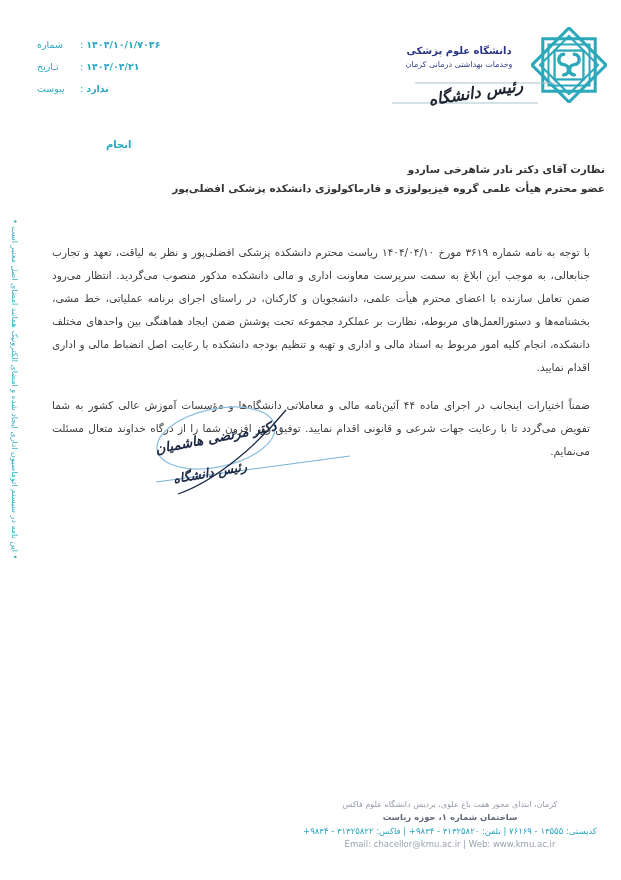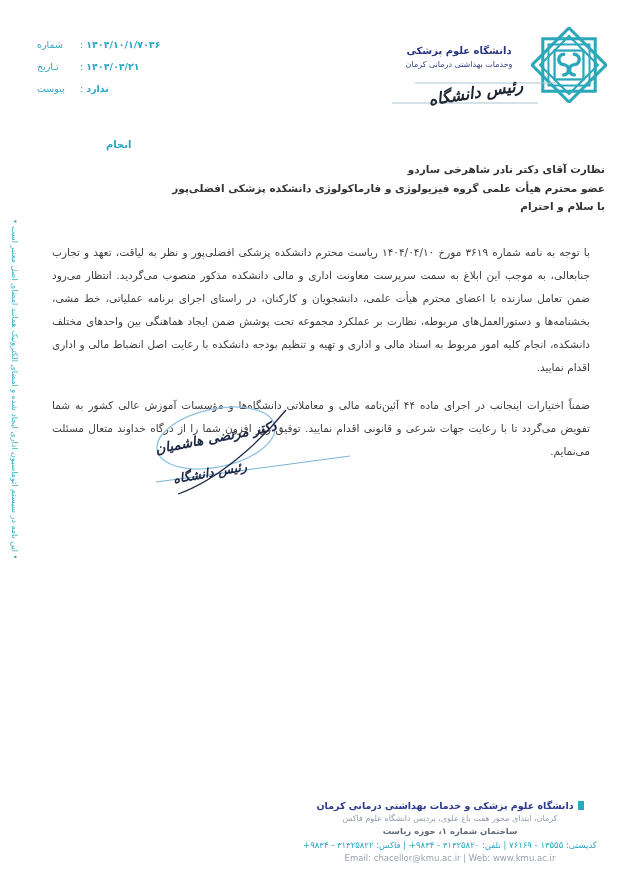--- a/index.html
+++ b/index.html
@@ -86,41 +86,39 @@
       <line x1="4" y1="33" x2="150" y2="33" stroke="#a9c3cf" stroke-width="1"></line>
       <text x="88" y="28" text-anchor="middle" font-size="16" font-style="italic" font-weight="bold" fill="#1d2430" transform="rotate(-9 88 24)" font-family="DejaVu Sans, sans-serif">رئیس دانشگاه</text>
     </svg>
   </div>
 
   <div class="classif">انجام</div>
 
   <div class="recipient">
     <div>نظارت آقای دکتر نادر شاهرخی ساردو</div>
     <div>عضو محترم هیأت علمی گروه فیزیولوژی و فارماکولوژی دانشکده پزشکی افضلی‌پور</div>
-    <div>با سلام و احترام</div>
   </div>
 
   <div class="body-text">
     <p>با توجه به نامه شماره ۳۶۱۹ مورخ ۱۴۰۴/۰۴/۱۰ ریاست محترم دانشکده پزشکی افضلی‌پور و نظر به لیاقت، تعهد و تجارب جنابعالی، به موجب این ابلاغ به سمت سرپرست معاونت اداری و مالی دانشکده مذکور منصوب می‌گردید. انتظار می‌رود ضمن تعامل سازنده با اعضای محترم هیأت علمی، دانشجویان و کارکنان، در راستای اجرای برنامه عملیاتی، خط مشی، بخشنامه‌ها و دستورالعمل‌های مربوطه، نظارت بر عملکرد مجموعه تحت پوشش ضمن ایجاد هماهنگی بین واحدهای مختلف دانشکده، انجام کلیه امور مربوط به اسناد مالی و اداری و تهیه و تنظیم بودجه دانشکده با رعایت اصل انضباط مالی و اداری اقدام نمایید.</p>
     <p>ضمناً اختیارات اینجانب در اجرای ماده ۴۴ آئین‌نامه مالی و معاملاتی دانشگاه‌ها و مؤسسات آموزش عالی کشور به شما تفویض می‌گردد تا با رعایت جهات شرعی و قانونی اقدام نمایید. توفیق روز افزون شما را از درگاه خداوند متعال مسئلت می‌نمایم.</p>
   </div>
 
   <div class="sign">
     <svg width="212" height="108" viewBox="0 0 212 108">
       <line x1="8" y1="84" x2="202" y2="58" stroke="#7ab2d8" stroke-width="1"></line>
       <ellipse cx="68" cy="40" rx="60" ry="29" fill="none" stroke="#8fc0e0" stroke-width="1.3" transform="rotate(-12 68 40)"></ellipse>
       <path d="M30,96 C70,82 112,44 138,12" fill="none" stroke="#1d2945" stroke-width="1.3"></path>
       <text x="68" y="44" text-anchor="middle" font-size="13.5" font-style="italic" font-weight="bold" fill="#1d2945" transform="rotate(-11 68 40)" font-family="DejaVu Sans, sans-serif">دکتر مرتضی هاشمیان</text>
       <text x="62" y="79" text-anchor="middle" font-size="12.5" font-style="italic" font-weight="bold" fill="#1d2945" transform="rotate(-10 62 75)" font-family="DejaVu Sans, sans-serif">رئیس دانشگاه</text>
     </svg>
   </div>
 
   <div class="side-note">• این نامه در سیستم اتوماسیون اداری ایجاد شده و امضای الکترونیک همانند امضای اصل معتبر است •</div>
 
   <div class="footer">
-    <div class="org"><span class="sq"></span><span>دانشگاه علوم پزشکی و خدمات بهداشتی درمانی کرمان</span></div>
     <div class="addr1">کرمان، ابتدای محور هفت باغ علوی، پردیس دانشگاه علوم فاکس</div>
     <div class="addr2">ساختمان شماره ۱، حوزه ریاست</div>
     <div class="contact">کدپستی: ۱۳۵۵۵ - ۷۶۱۶۹ | تلفن: ۳۱۳۲۵۸۲۰ - ۹۸۳۴+ | فاکس: ۳۱۳۲۵۸۲۲ - ۹۸۳۴+</div>
     <div class="emailweb">Email: chacellor@kmu.ac.ir | Web: www.kmu.ac.ir</div>
   </div>
 
 </div>
 
 </body></html>

